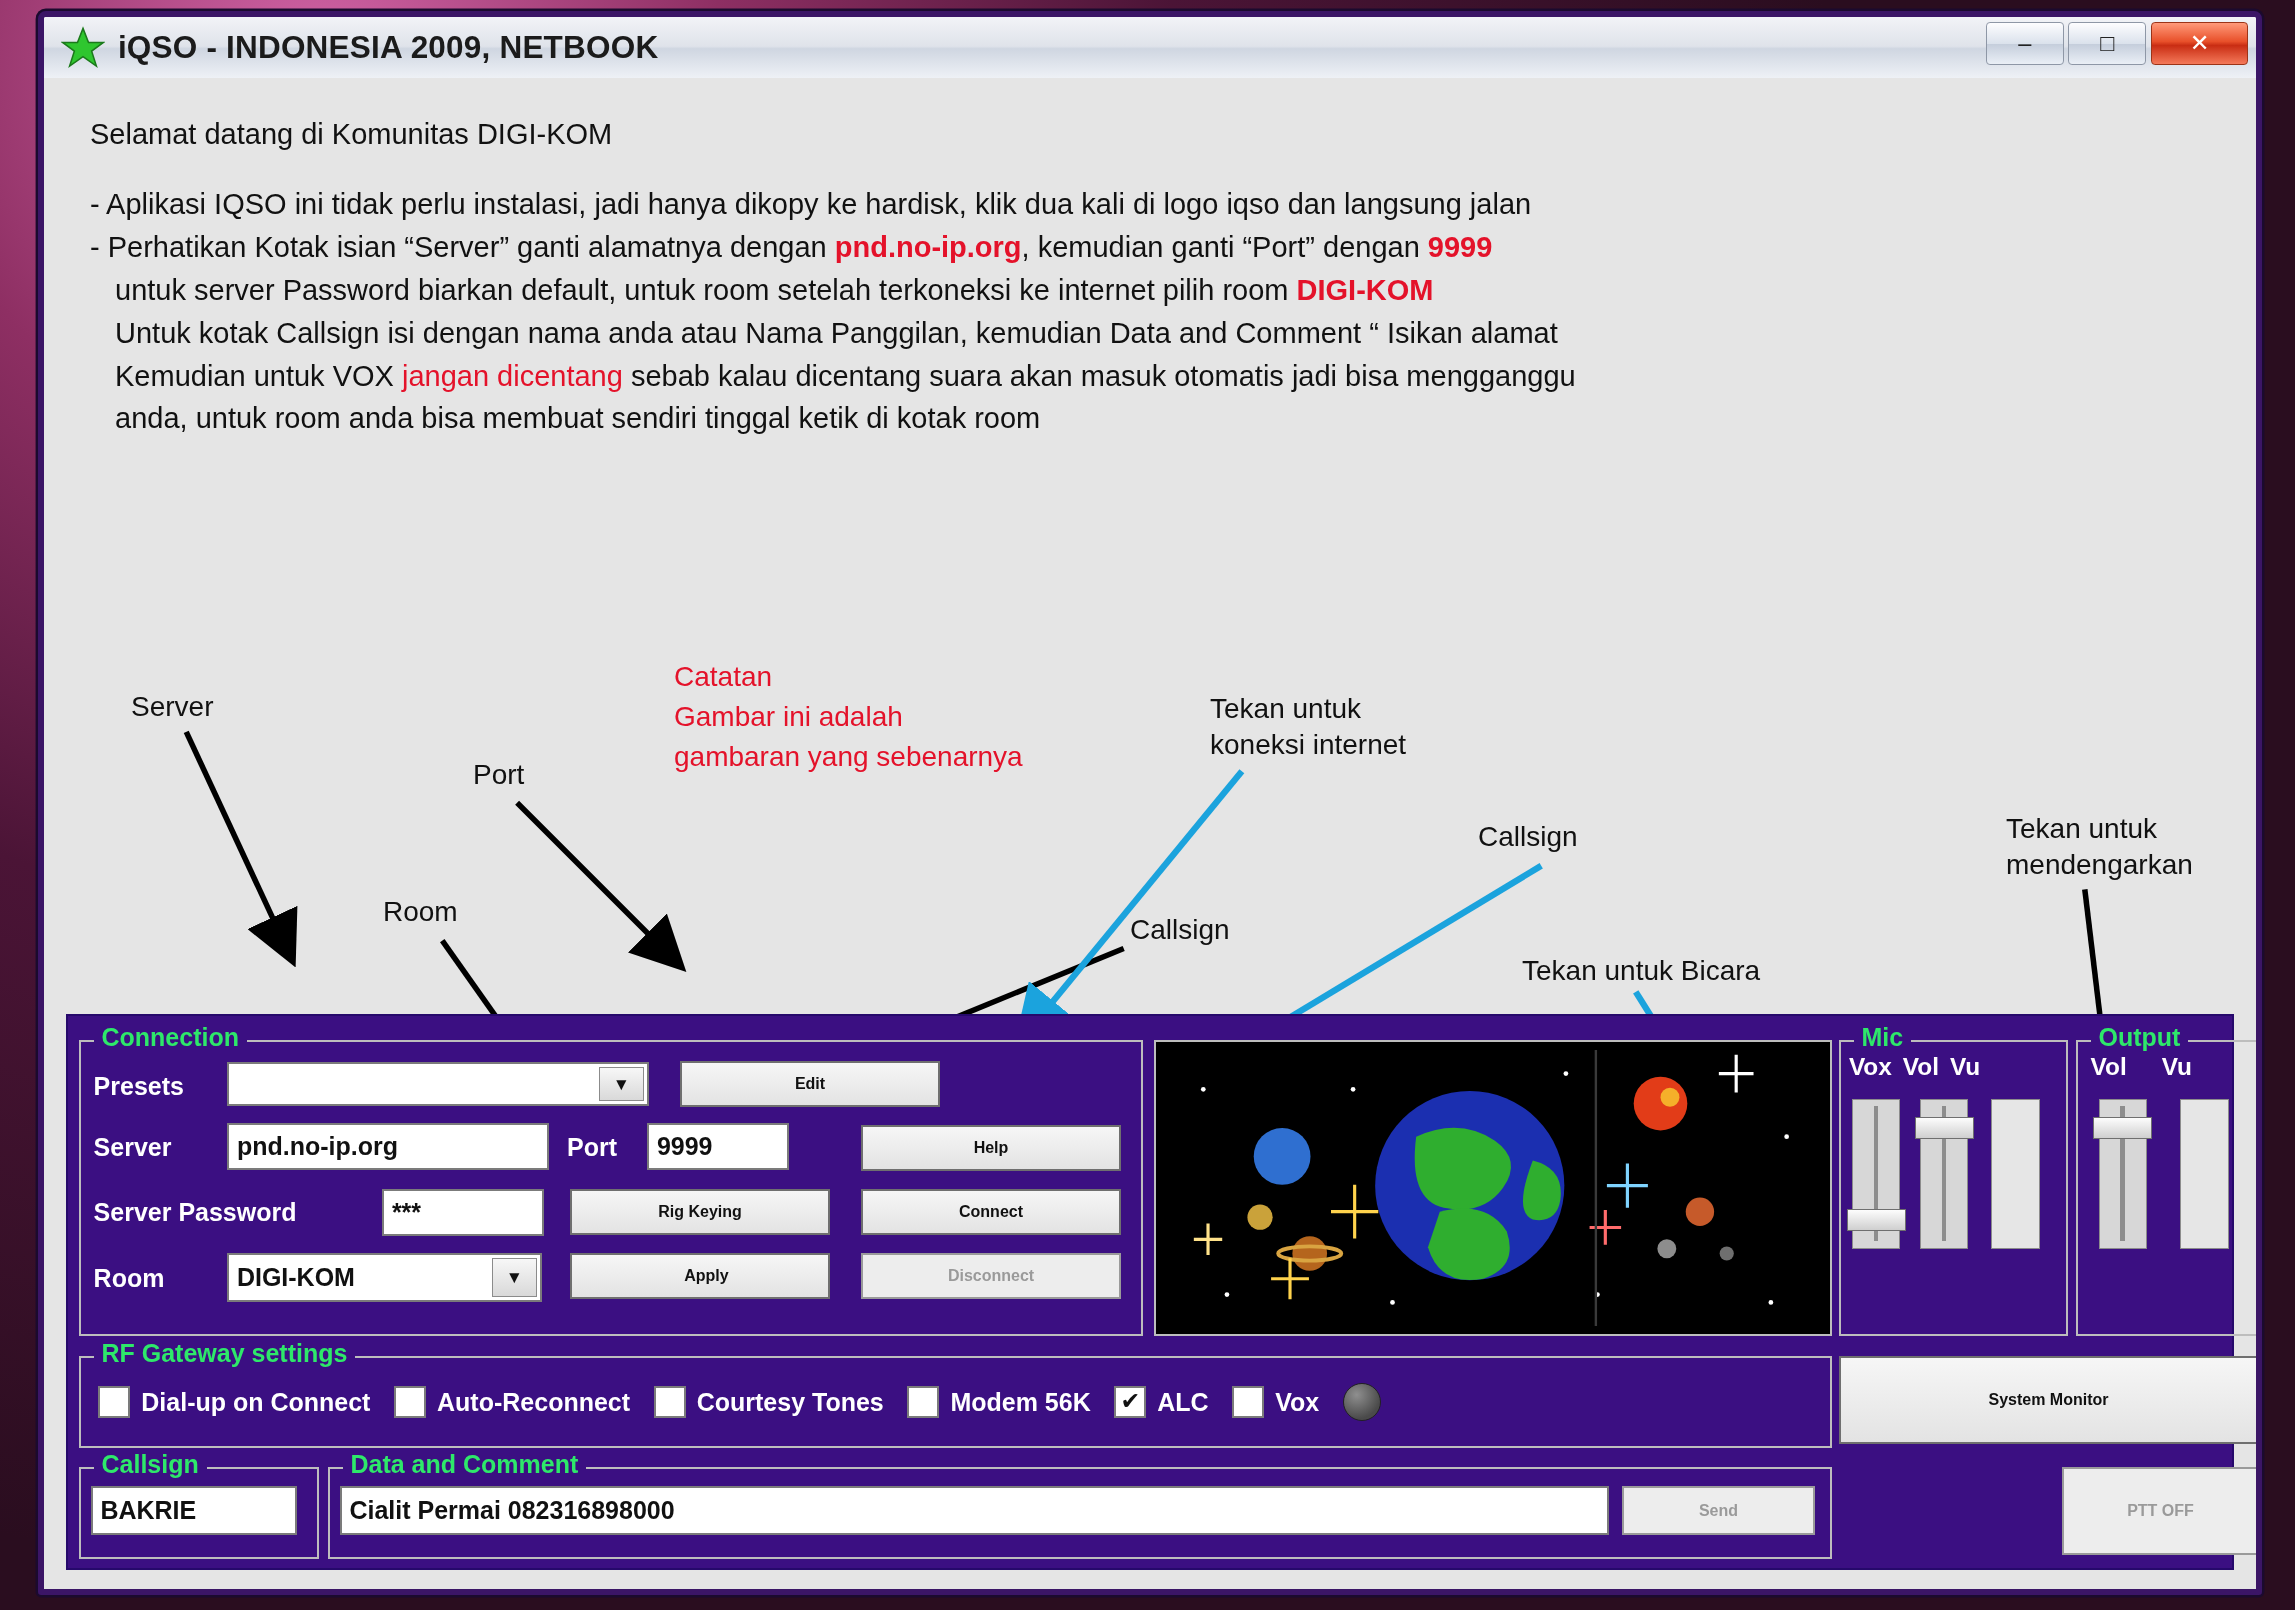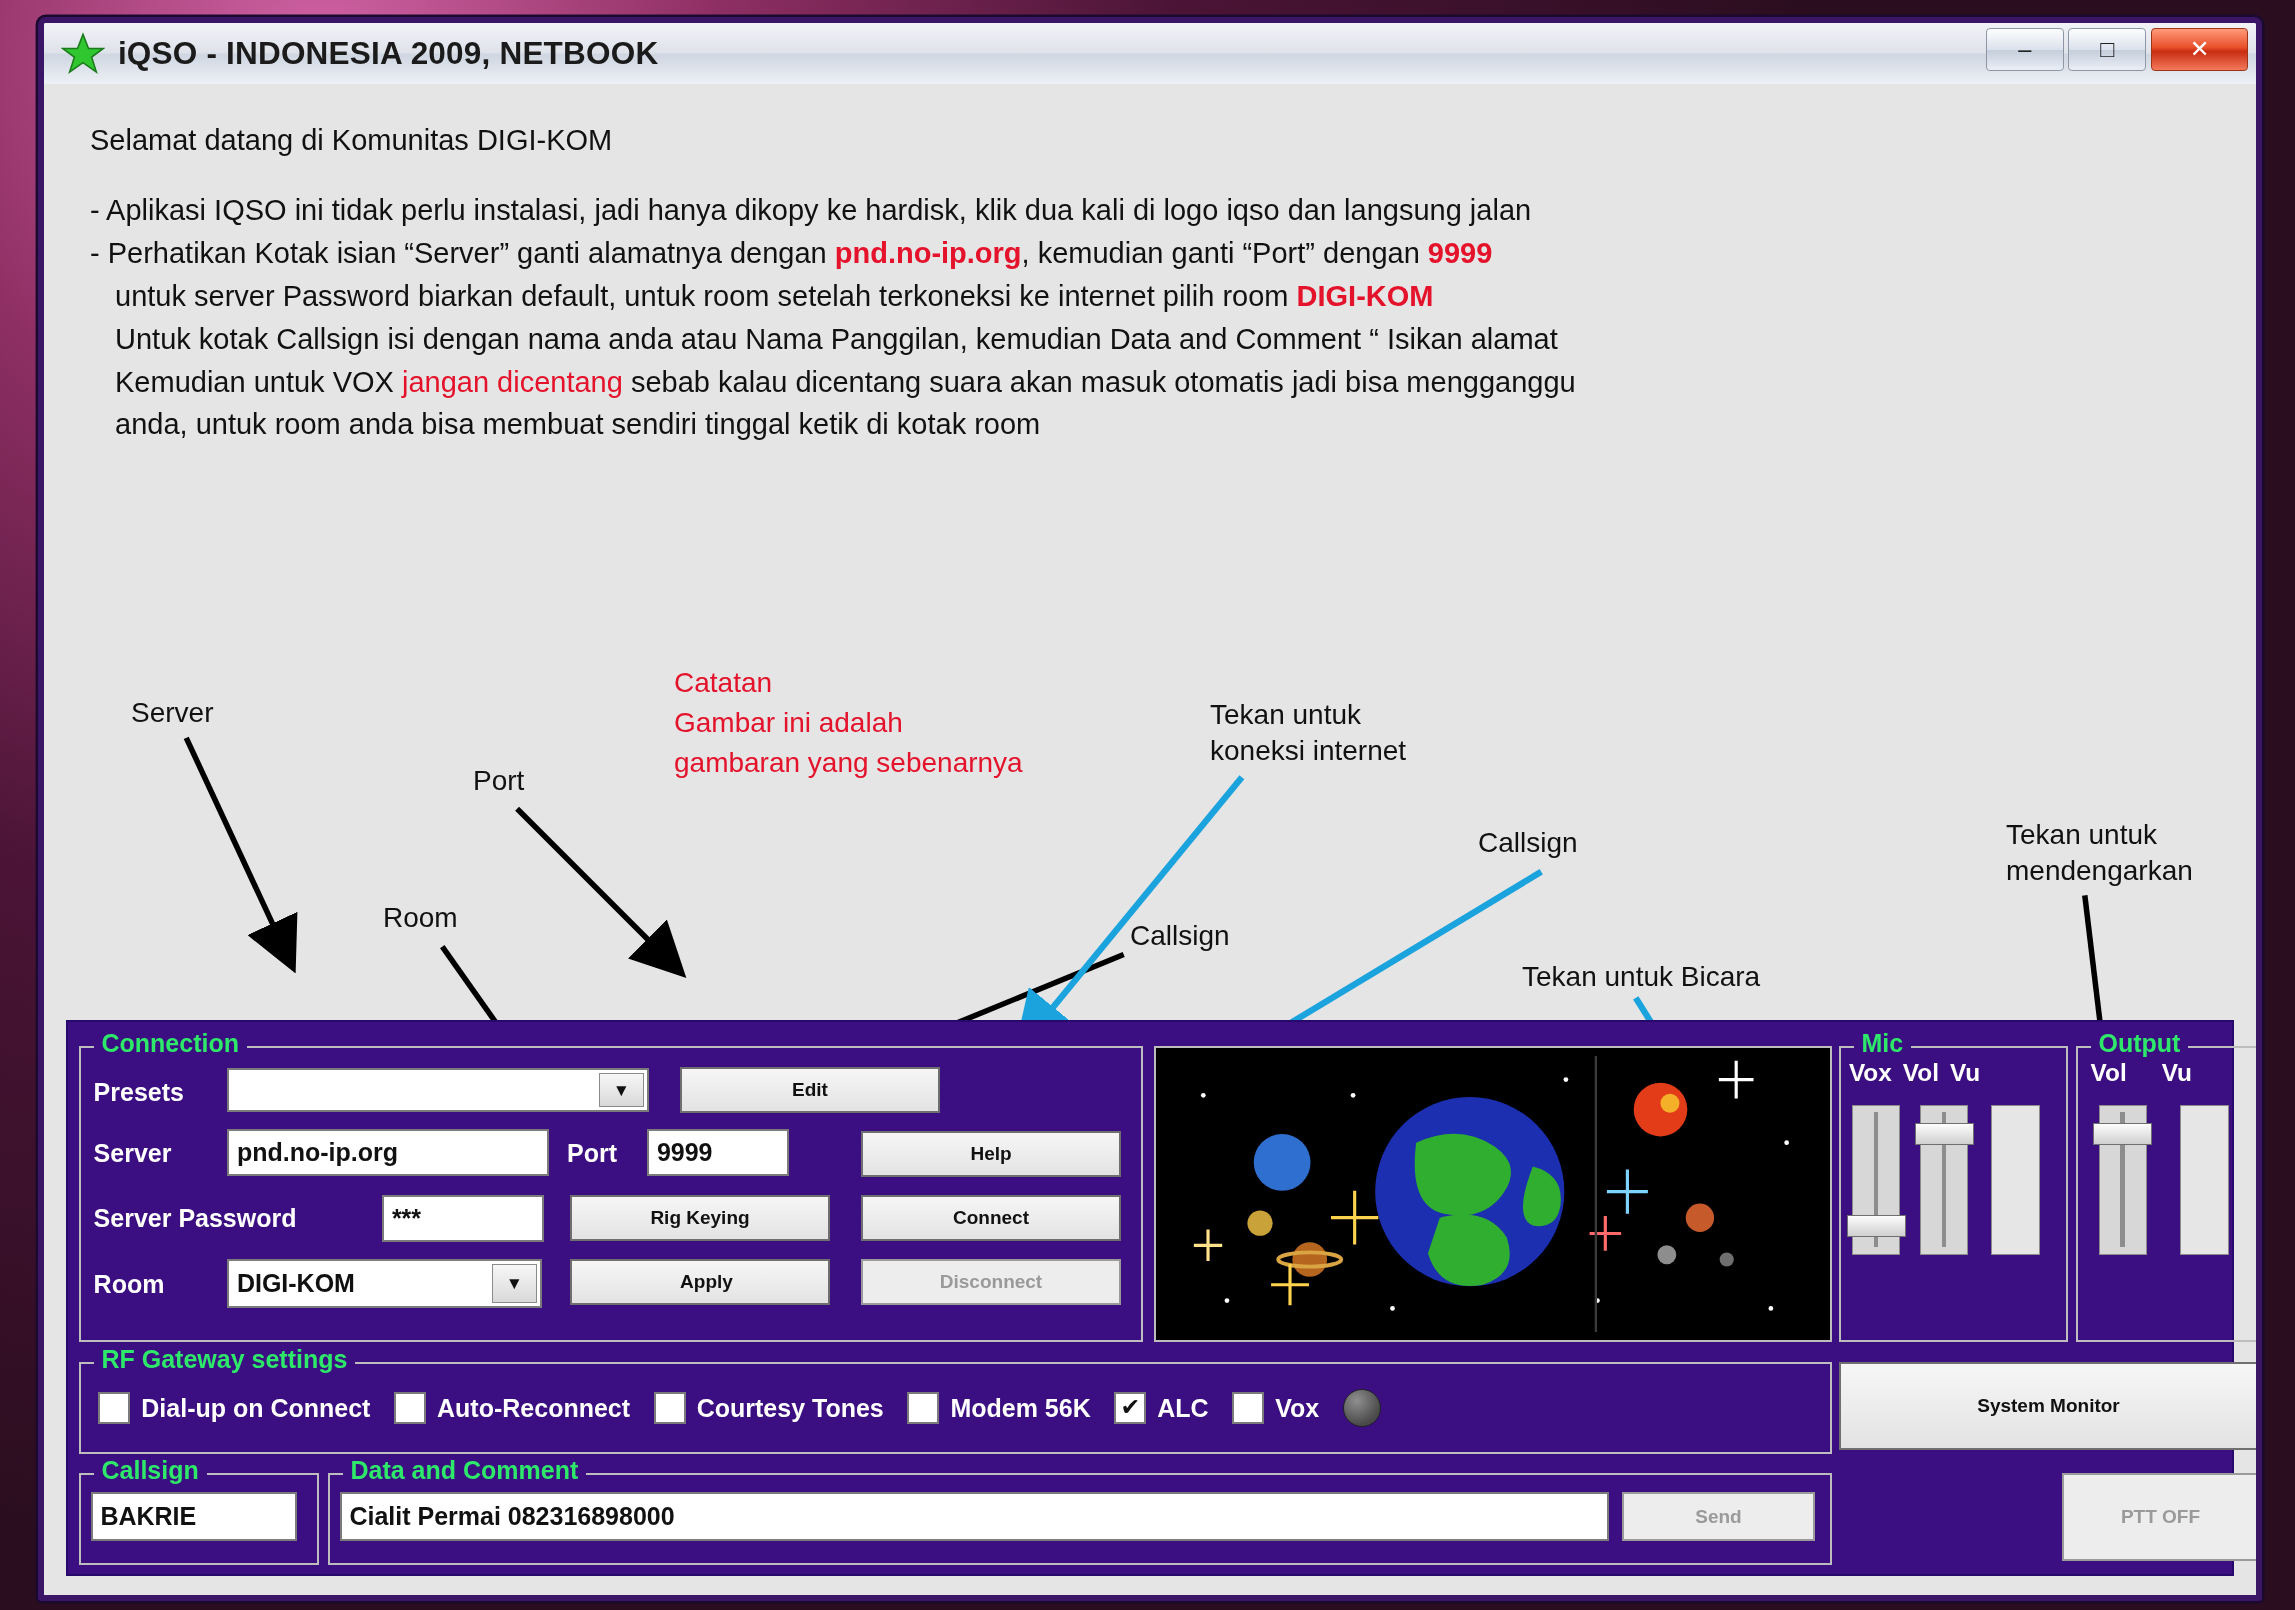--- a/index.html
+++ b/index.html
@@ -12,21 +12,21 @@
   }
   
   #desktop{
     position:absolute;inset:0;
     background:
       radial-gradient(circle at 14% 4%, #d264a6 0%, #8e2f63 16%, #4b1436 34%, #2a0d1f 60%),
       linear-gradient(180deg,#3a1128 0%, #2a0d1f 100%);
   }
   #window{
     position:absolute;
-    left:38px;top:17px;width:2224px;height:1584px;
+    left:38px;top:11px;width:2224px;height:1584px;
     background:#ffffff;
     border:6.3px solid #3b1566;
     border-radius:7.9px 7.9px 3.2px 3.2px;
     box-sizing:border-box;
     box-shadow:0 0 0 2.4px #1b0a2e;
     overflow:hidden;
   }
   
   #titlebar{
     height:61px;
@@ -100,21 +100,21 @@
   .tf{
     background:#fff;border:2.4px solid #7b7b7b;
     font-size:25px;font-weight:bold;color:#111;
     display:flex;align-items:center;padding:0 7.9px;
     box-sizing:border-box;
   }
   .btn{
     background:linear-gradient(180deg,#f6f6f6 0%,#e3e3e3 100%);
     border:2.4px solid #6f6f6f;
     display:flex;align-items:center;justify-content:center;
-    font-size:19px;font-weight:bold;color:#111;
+    font-size:16px;font-weight:bold;color:#111;
     box-sizing:border-box;
   }
   .btn.disabled{color:#9a9a9a;border-color:#9a9a9a;background:#ededed;}
   .combo{
     background:#fff;border:2.4px solid #7b7b7b;
     display:flex;align-items:center;justify-content:space-between;
     font-size:25px;font-weight:bold;color:#111;padding:0 3.2px 0 7.9px;
     box-sizing:border-box;
   }
   .combo .arrowbox{

